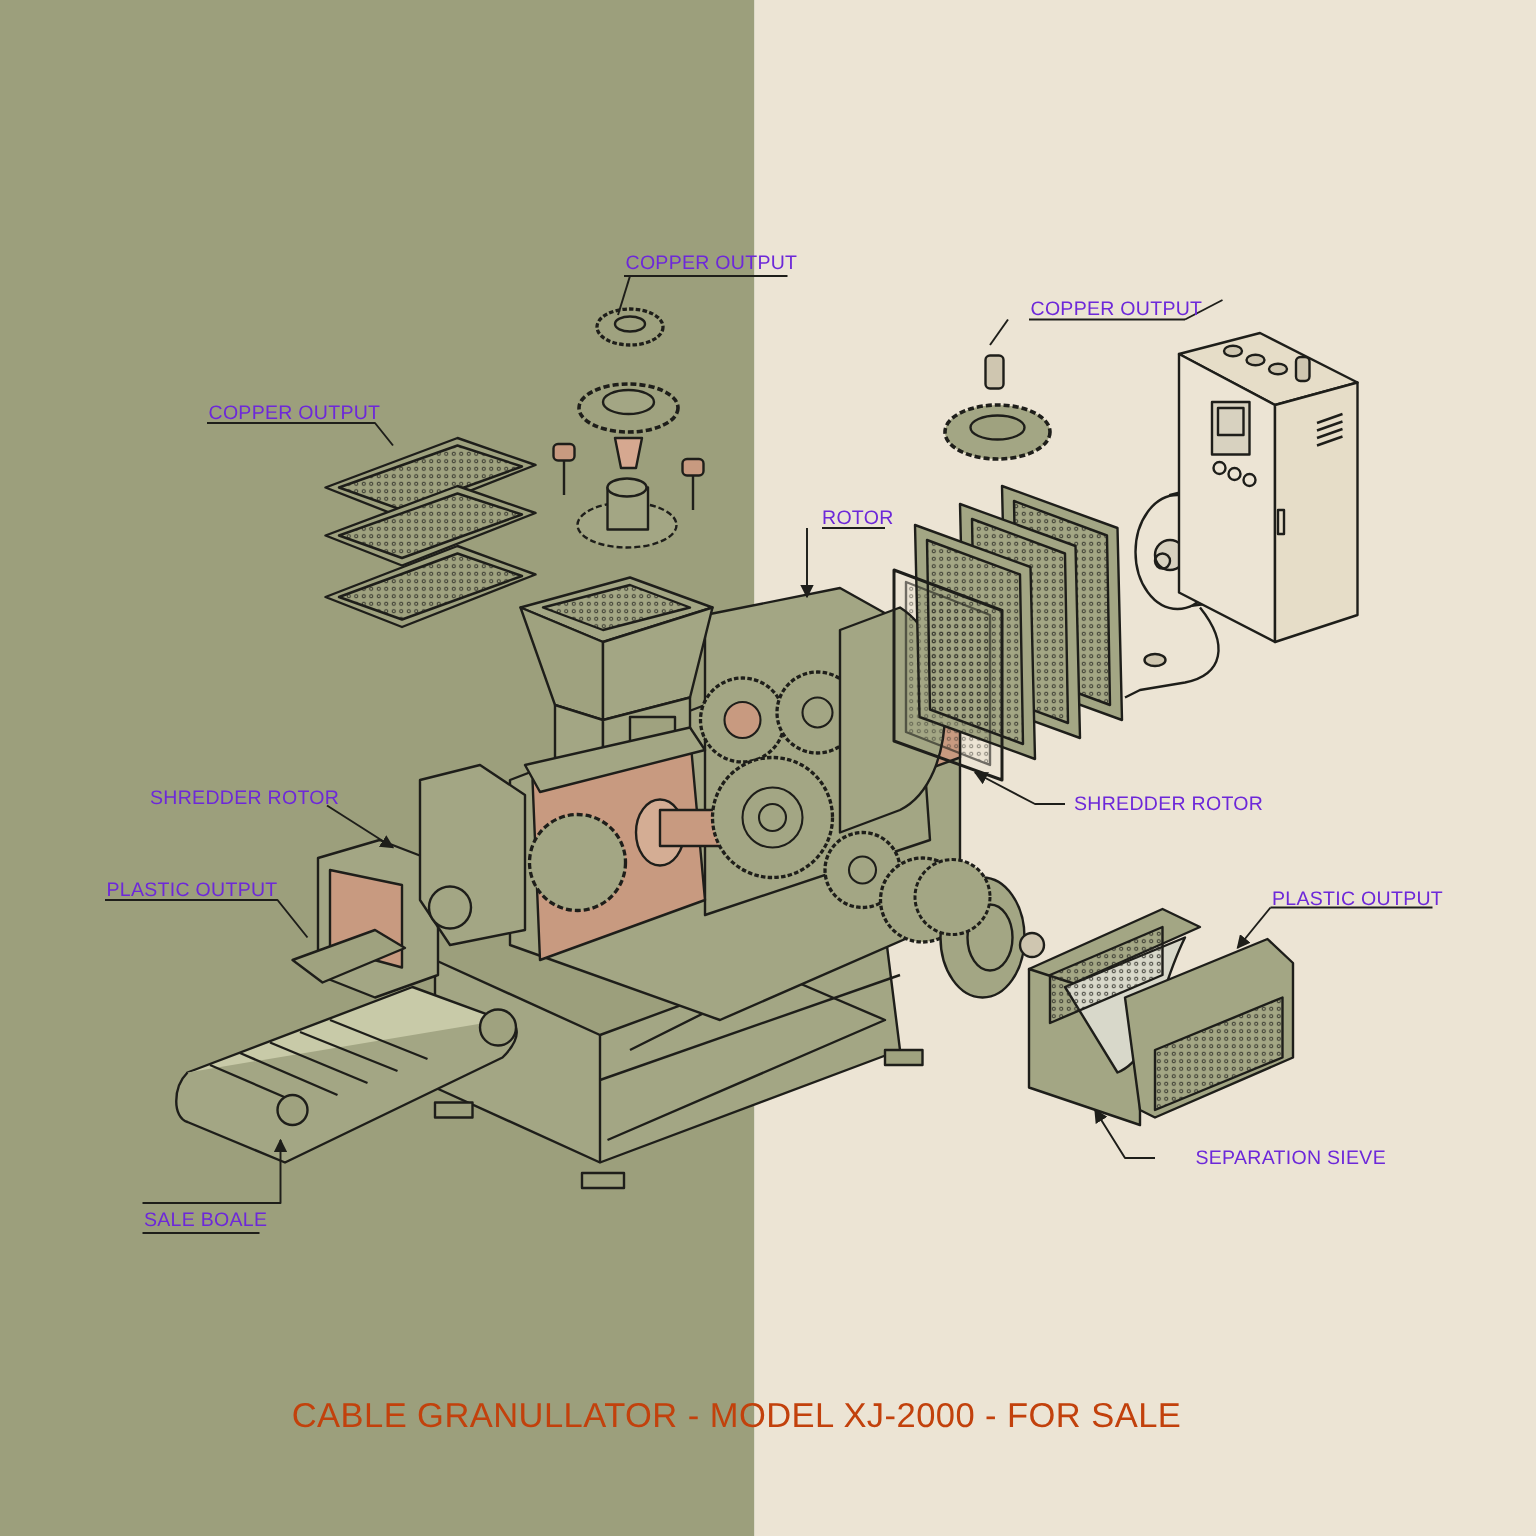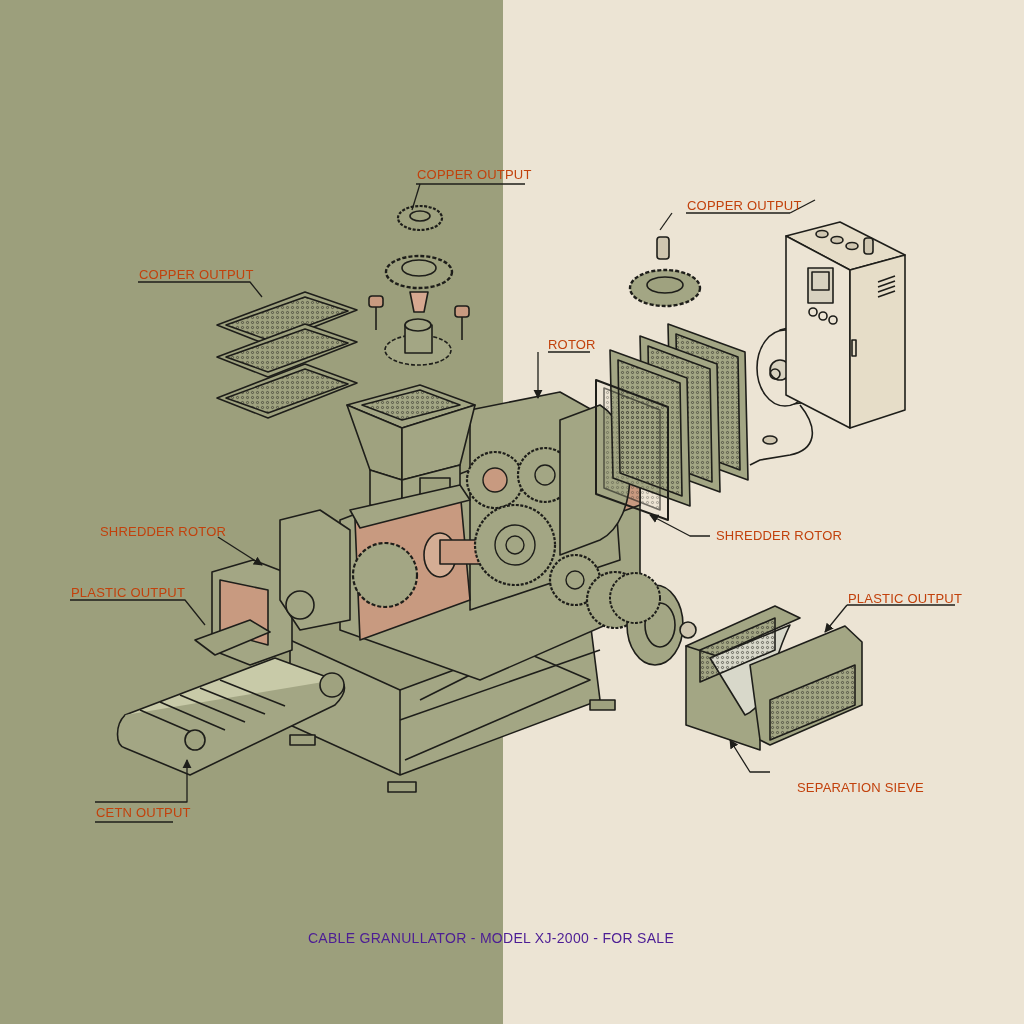--- a/index.html
+++ b/index.html
@@ -1,23 +1,23 @@
 <!DOCTYPE html>
 <html><head>
 <meta charset="utf-8">
 <style>
   html, body { margin:0; padding:0; }
   body { width:1024px; height:1024px; overflow:hidden; position:relative;
          font-family:"Liberation Sans", "DejaVu Sans", sans-serif; }
   .bg-left { position:absolute; left:0; top:0; width:503px; height:1024px; background:#9c9f7c; }
   .bg-right { position:absolute; left:503px; top:0; width:521px; height:1024px; background:#ece4d4; }
   svg.art { position:absolute; left:0; top:0; width:1024px; height:1024px; }
-  .lbl { position:absolute; font-size:13px; color:#c2410c; letter-spacing:0.2px; white-space:nowrap; }
+  .lbl { position:absolute; font-size:13px; color:#6d28d9; letter-spacing:0.2px; white-space:nowrap; }
   .title { position:absolute; left:0; width:982px; top:930px; text-align:center;
-           font-size:14px; color:#4c1d95; letter-spacing:0.3px; }
+           font-size:23px; color:#c2410c; letter-spacing:0.3px; }
 </style>
 </head>
 <body>
 
 <div class="bg-left"></div>
 <div class="bg-right"></div>
 
 <svg class="art" viewBox="0 0 1024 1024" xmlns="http://www.w3.org/2000/svg">
   <defs>
     <pattern id="mesh" width="5" height="5" patternUnits="userSpaceOnUse">
@@ -224,16 +224,16 @@
 </svg>
 
 <div class="lbl" style="left:417px;top:167px;">COPPER OUTPUT</div>
 <div class="lbl" style="left:139px;top:267px;">COPPER OUTPUT</div>
 <div class="lbl" style="left:687px;top:198px;">COPPER OUTPUT</div>
 <div class="lbl" style="left:548px;top:337px;">ROTOR</div>
 <div class="lbl" style="left:100px;top:524px;">SHREDDER ROTOR</div>
 <div class="lbl" style="left:71px;top:585px;">PLASTIC OUTPUT</div>
 <div class="lbl" style="left:716px;top:528px;">SHREDDER ROTOR</div>
 <div class="lbl" style="left:848px;top:591px;">PLASTIC OUTPUT</div>
-<div class="lbl" style="left:797px;top:780px;text-align:center;">SEPARATION SIEVE</div>
-<div class="lbl" style="left:96px;top:805px;">CETN OUTPUT</div>
+<div class="lbl" style="left:797px;top:764px;text-align:center;">SEPARATION SIEVE</div>
+<div class="lbl" style="left:96px;top:805px;">SALE BOALE</div>
 
 <div class="title">CABLE GRANULLATOR - MODEL XJ-2000 - FOR SALE</div>
 
 </body></html>

